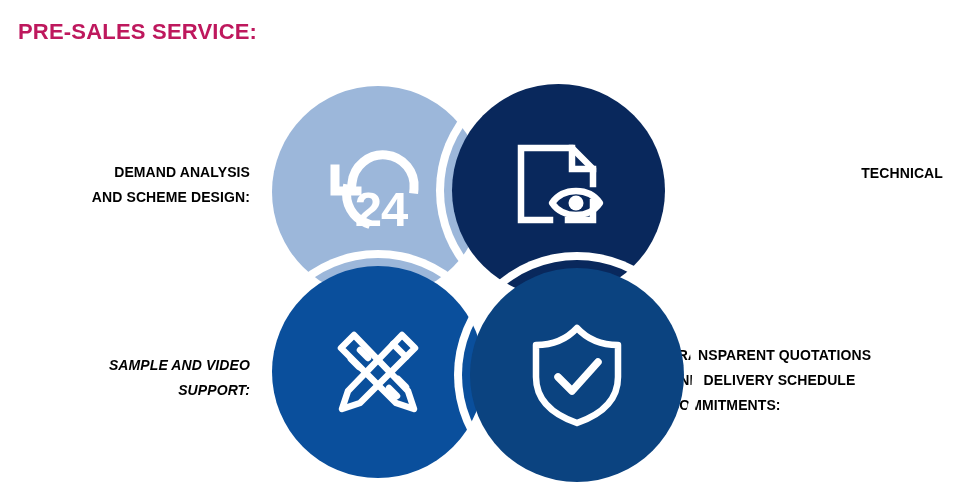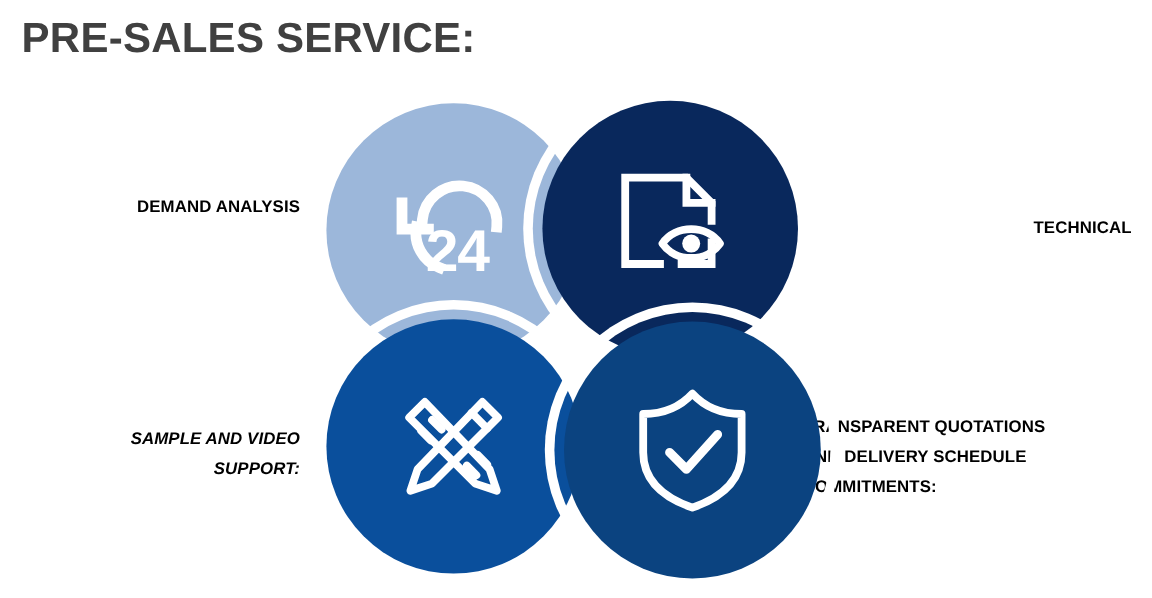--- a/index.html
+++ b/index.html
@@ -18,24 +18,24 @@
     height: 498px;
     background: #ffffff;
     overflow: hidden;
   }
 
   
   #page-title {
     position: absolute;
     left: 18px;
     top: 12px;
-    font-size: 35px;
+    font-size: 22px;
     font-weight: 700;
     letter-spacing: 0.2px;
-    color: #404040;
+    color: #be185d;
     line-height: 40px;
     white-space: nowrap;
   }
 
   
   #circle-cluster {
     position: absolute;
     left: 0;
     top: 0;
     width: 960px;
@@ -140,21 +140,21 @@
   }
   #label-sample {
     left: 0px;
     top: 353px;
     width: 250px;
     text-align: right;
     font-style: italic;
   }
   #label-technical {
     left: 693px;
-    top: 177px;
+    top: 161px;
     width: 250px;
     text-align: right;
   }
   #label-quotation {
     left: 669px;
     top: 343px;
     width: 291px;
     text-align: left;
   }
 </style>
@@ -224,20 +224,21 @@
       </span>
     </div>
 
     <div class="ring" id="ring-technical"></div>
     <div class="ring" id="ring-sample"></div>
     <div class="ring" id="ring-quotation"></div>
   </div>
 
   <div class="label" id="label-demand">
     <span>DEMAND ANALYSIS</span><br>
+    <span>AND SCHEME DESIGN:</span>
   </div>
 
   <div class="label" id="label-technical">
     <span>TECHNICAL</span><br>
     <br>
   </div>
 
   <div class="label" id="label-sample">
     <span>SAMPLE AND VIDEO</span><br>
     <span>SUPPORT:</span>

